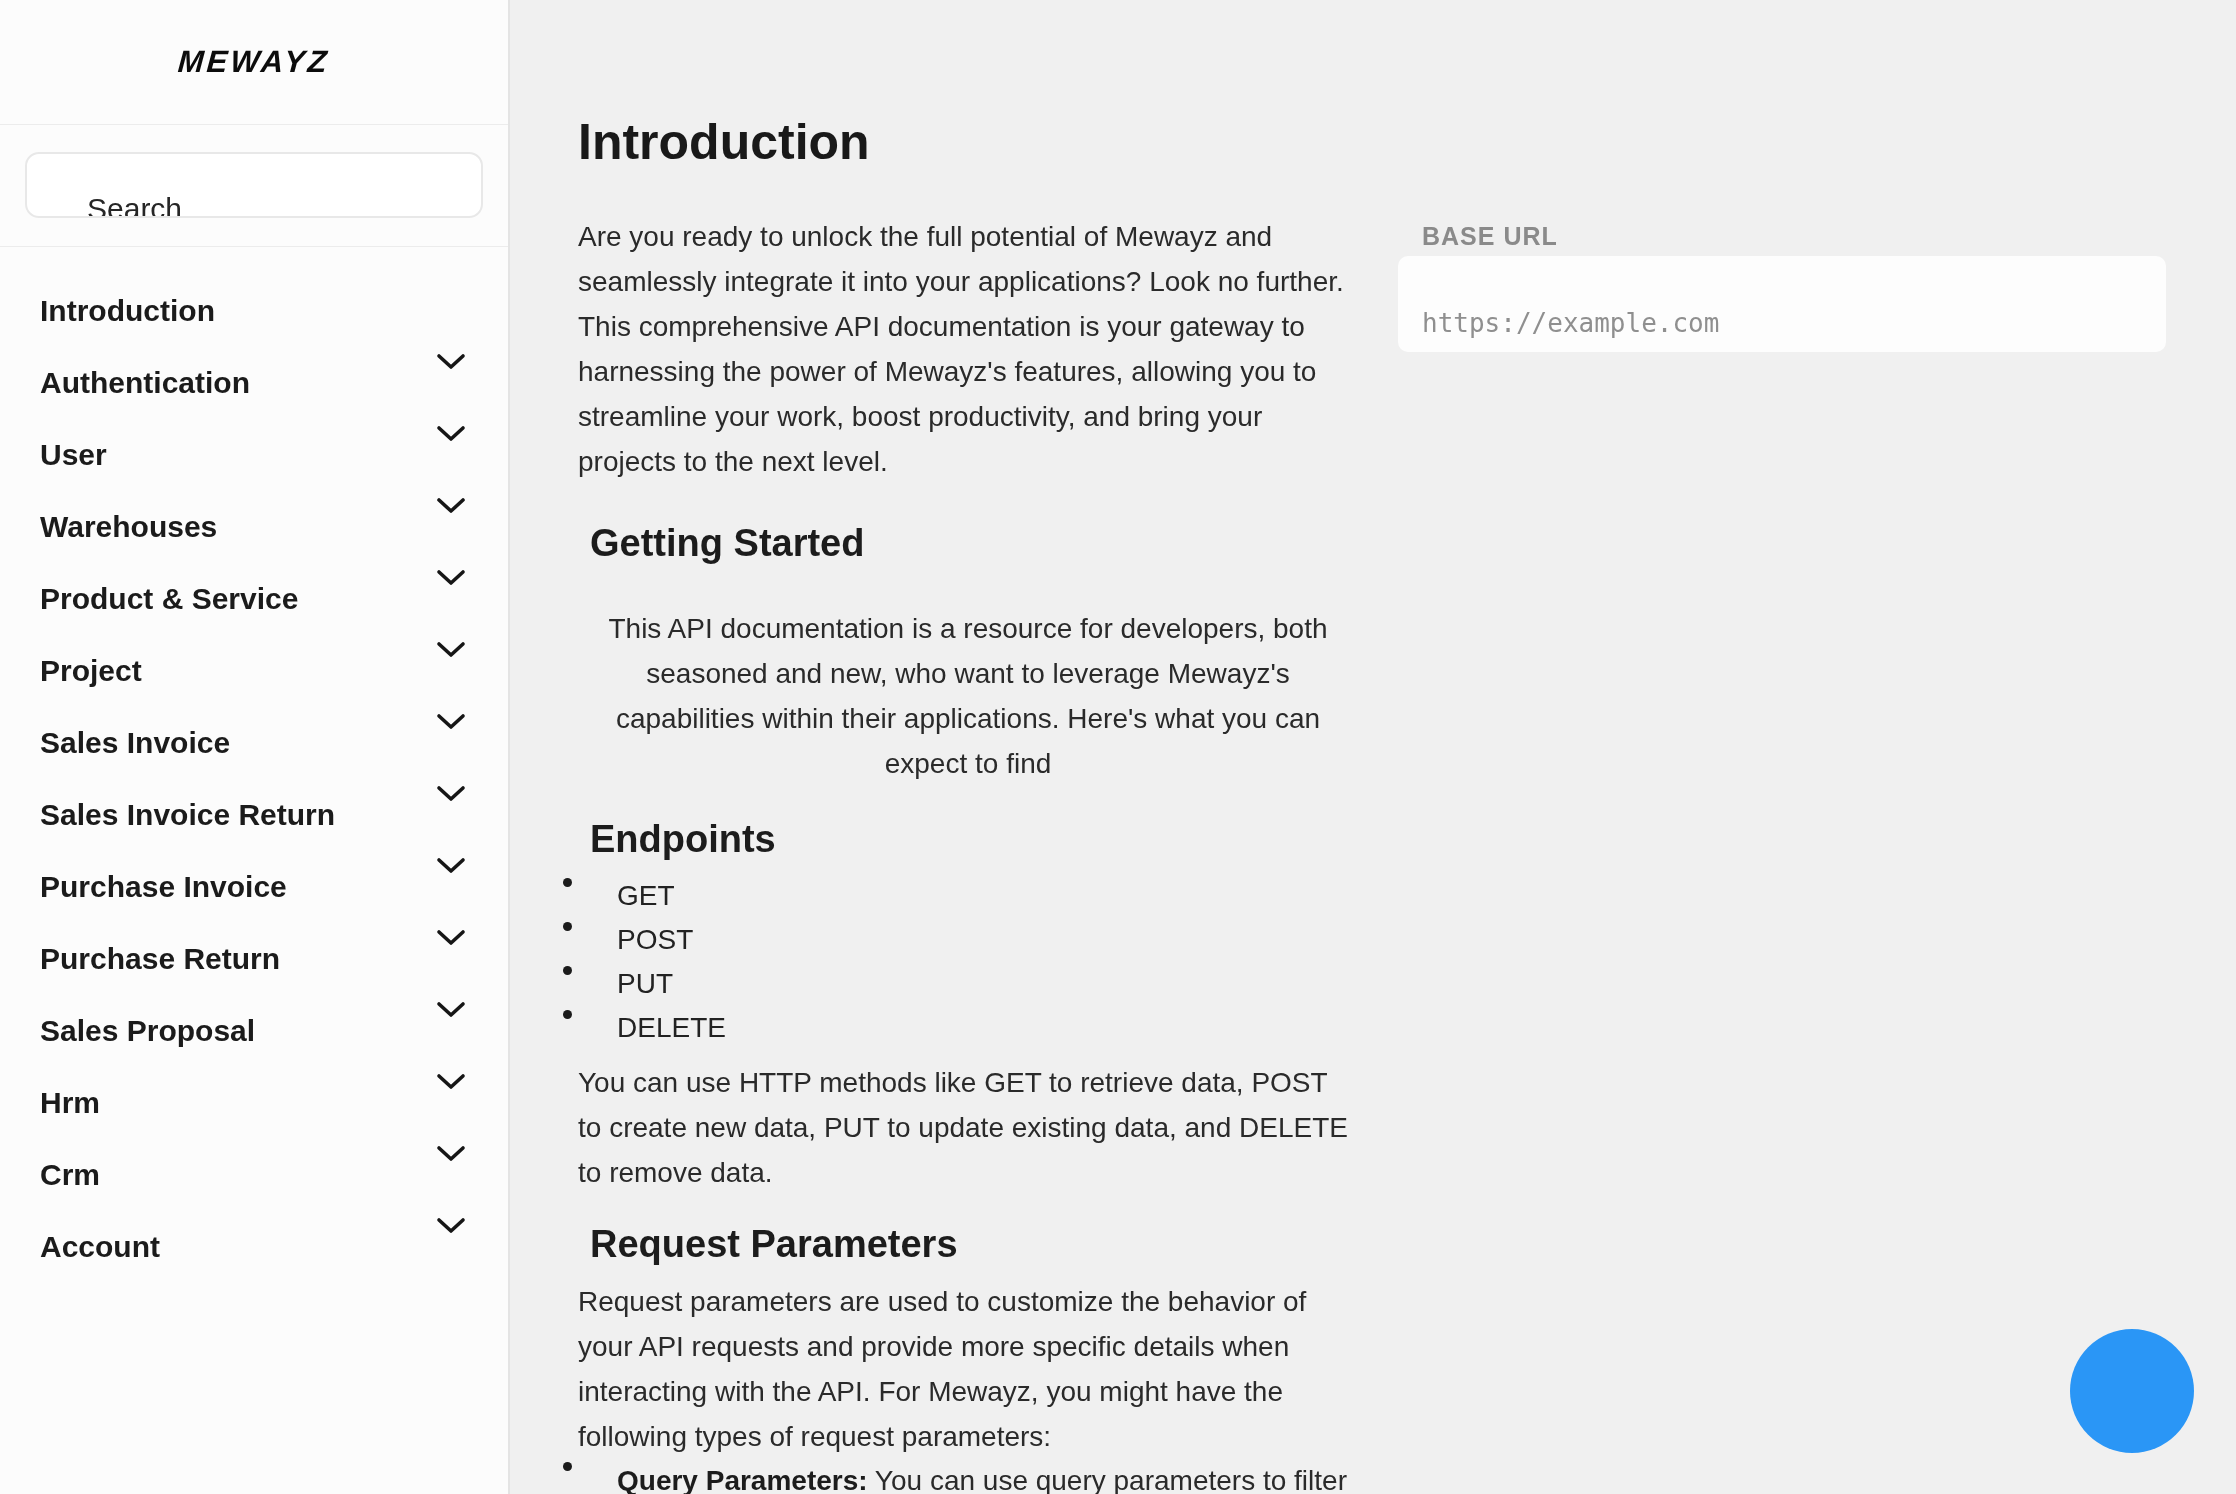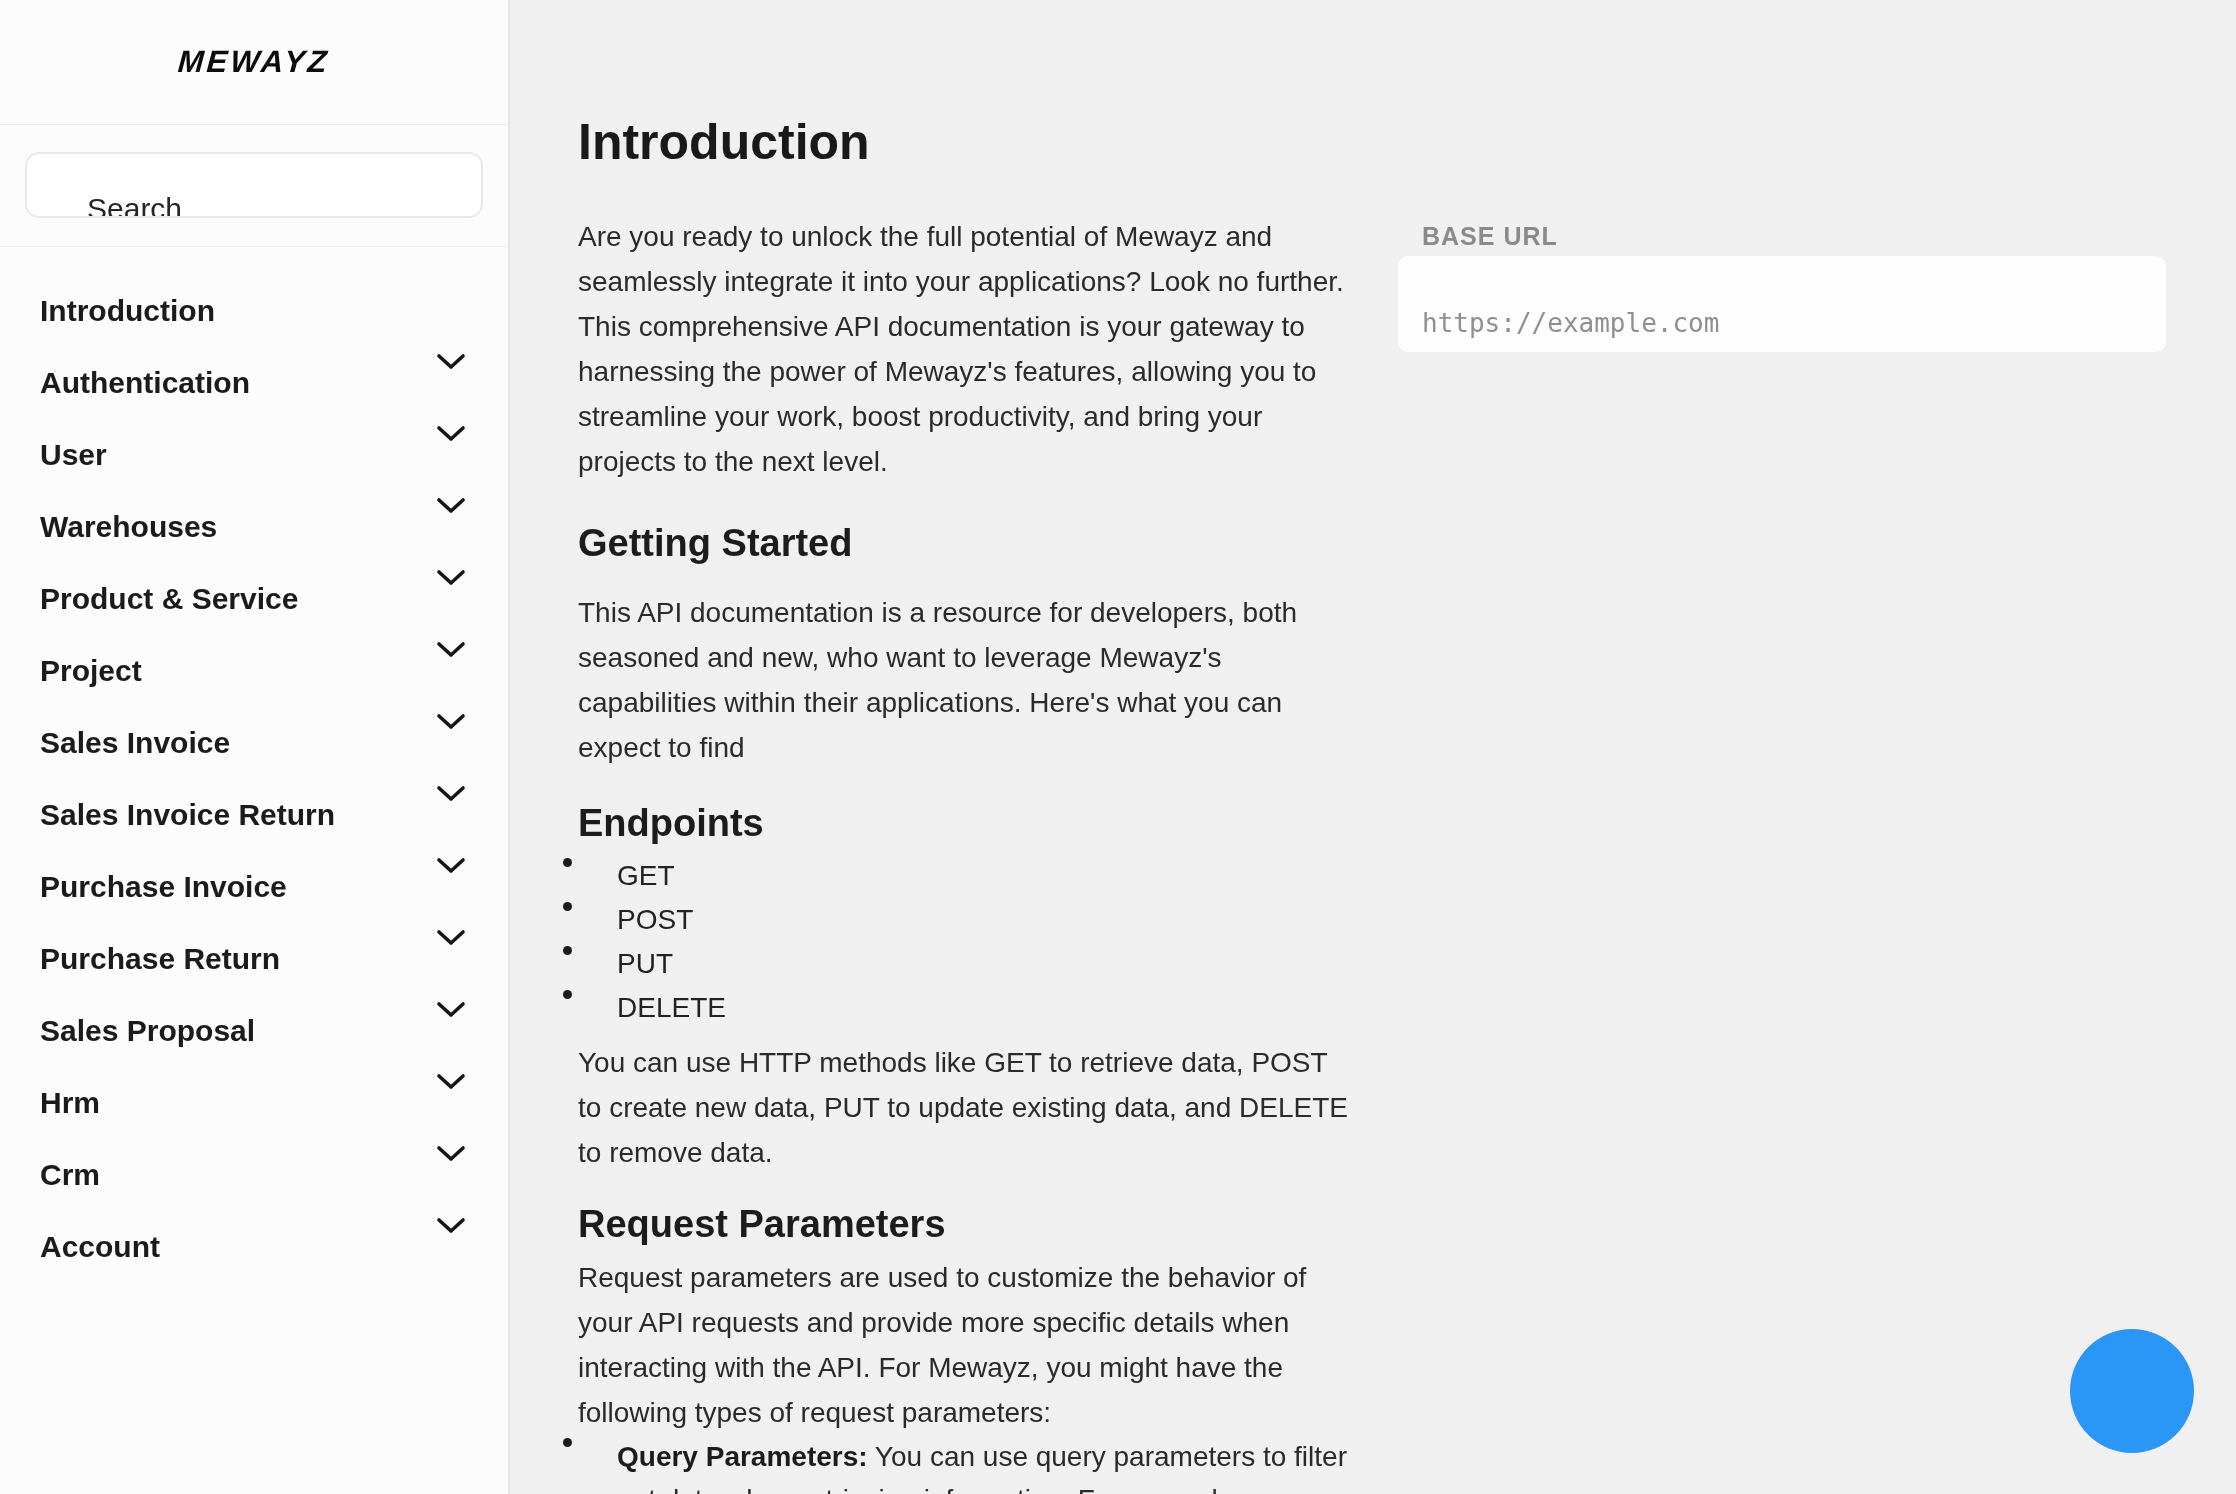--- a/index.html
+++ b/index.html
@@ -89,35 +89,35 @@
     width: 780px;
   }
   .h1 {
     margin: 112px 0 0 0;
     font-size: 50px;
     line-height: 60px;
     font-weight: 700;
     color: #191919;
   }
   .h2 {
-    margin: 0;
+    margin: 12px;
     font-size: 38px;
     line-height: 46px;
     font-weight: 700;
     color: #1c1c1c;
   }
   .body-p {
     margin: 0;
     font-size: 28px;
     line-height: 45px;
     color: #2a2a2a;
   }
   .mt-p1 { margin-top: 42px; }
   .mt-h2a { margin-top: 36px; }
-  .mt-p2 { margin-top: 24px; }
+  .mt-p2 { margin-top: 40px; text-align: center; }
   .mt-h2b { margin-top: 30px; }
   .mt-p3 { margin-top: 10px; }
   .mt-h2c { margin-top: 26px; }
   .mt-p4 { margin-top: 8px; }
 
   ul.plain-list {
     list-style: none;
     margin: 8px 0 0 39px;
     padding: 0;
   }

